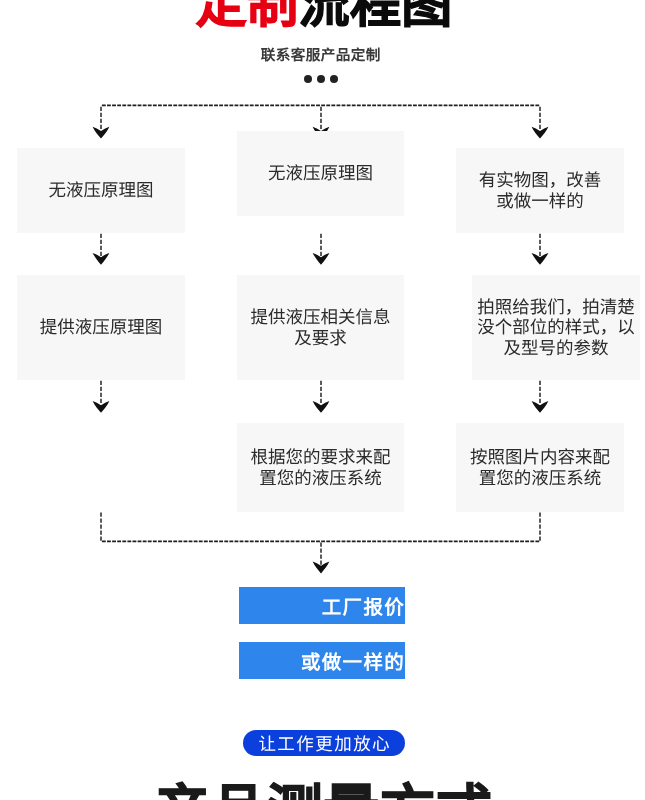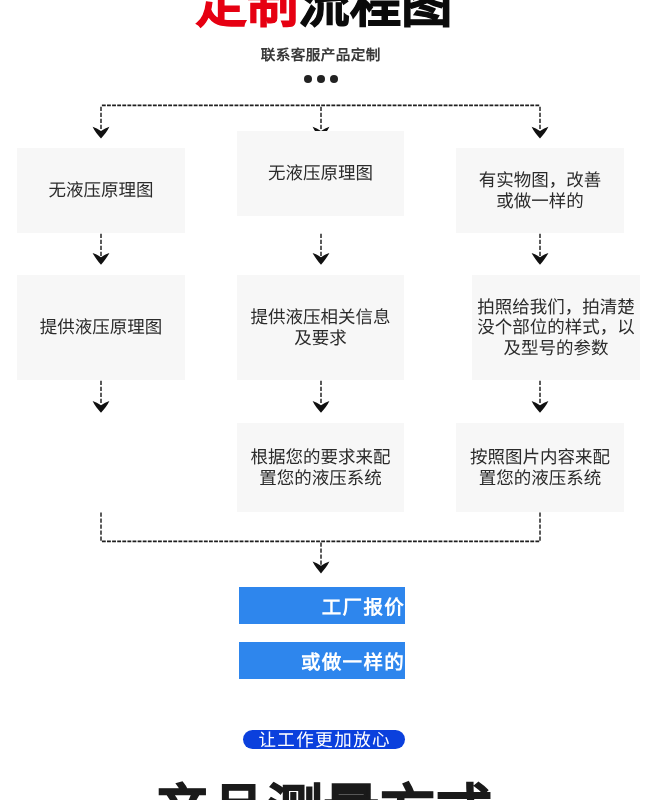--- a/index.html
+++ b/index.html
@@ -228,19 +228,19 @@
       <span>按照图片内容来配<br>置您的液压系统</span>
     </div>
 
   <div class="btn" style="left:239px;top:587px;width:166px;height:37px">
       <span>工厂报价</span>
     </div>
   <div class="btn" style="left:239px;top:642px;width:166px;height:37px">
       <span>或做一样的</span>
     </div>
 
-  <div class="pill" style="left:243px;top:730px;width:162px;height:19px">
+  <div class="pill" style="left:243px;top:730px;width:162px;height:26px">
       <span>让工作更加放心</span>
     </div>
 
   <div class="bottomtitle">产品测量方式</div>
 
 </div>
 
 </body></html>

